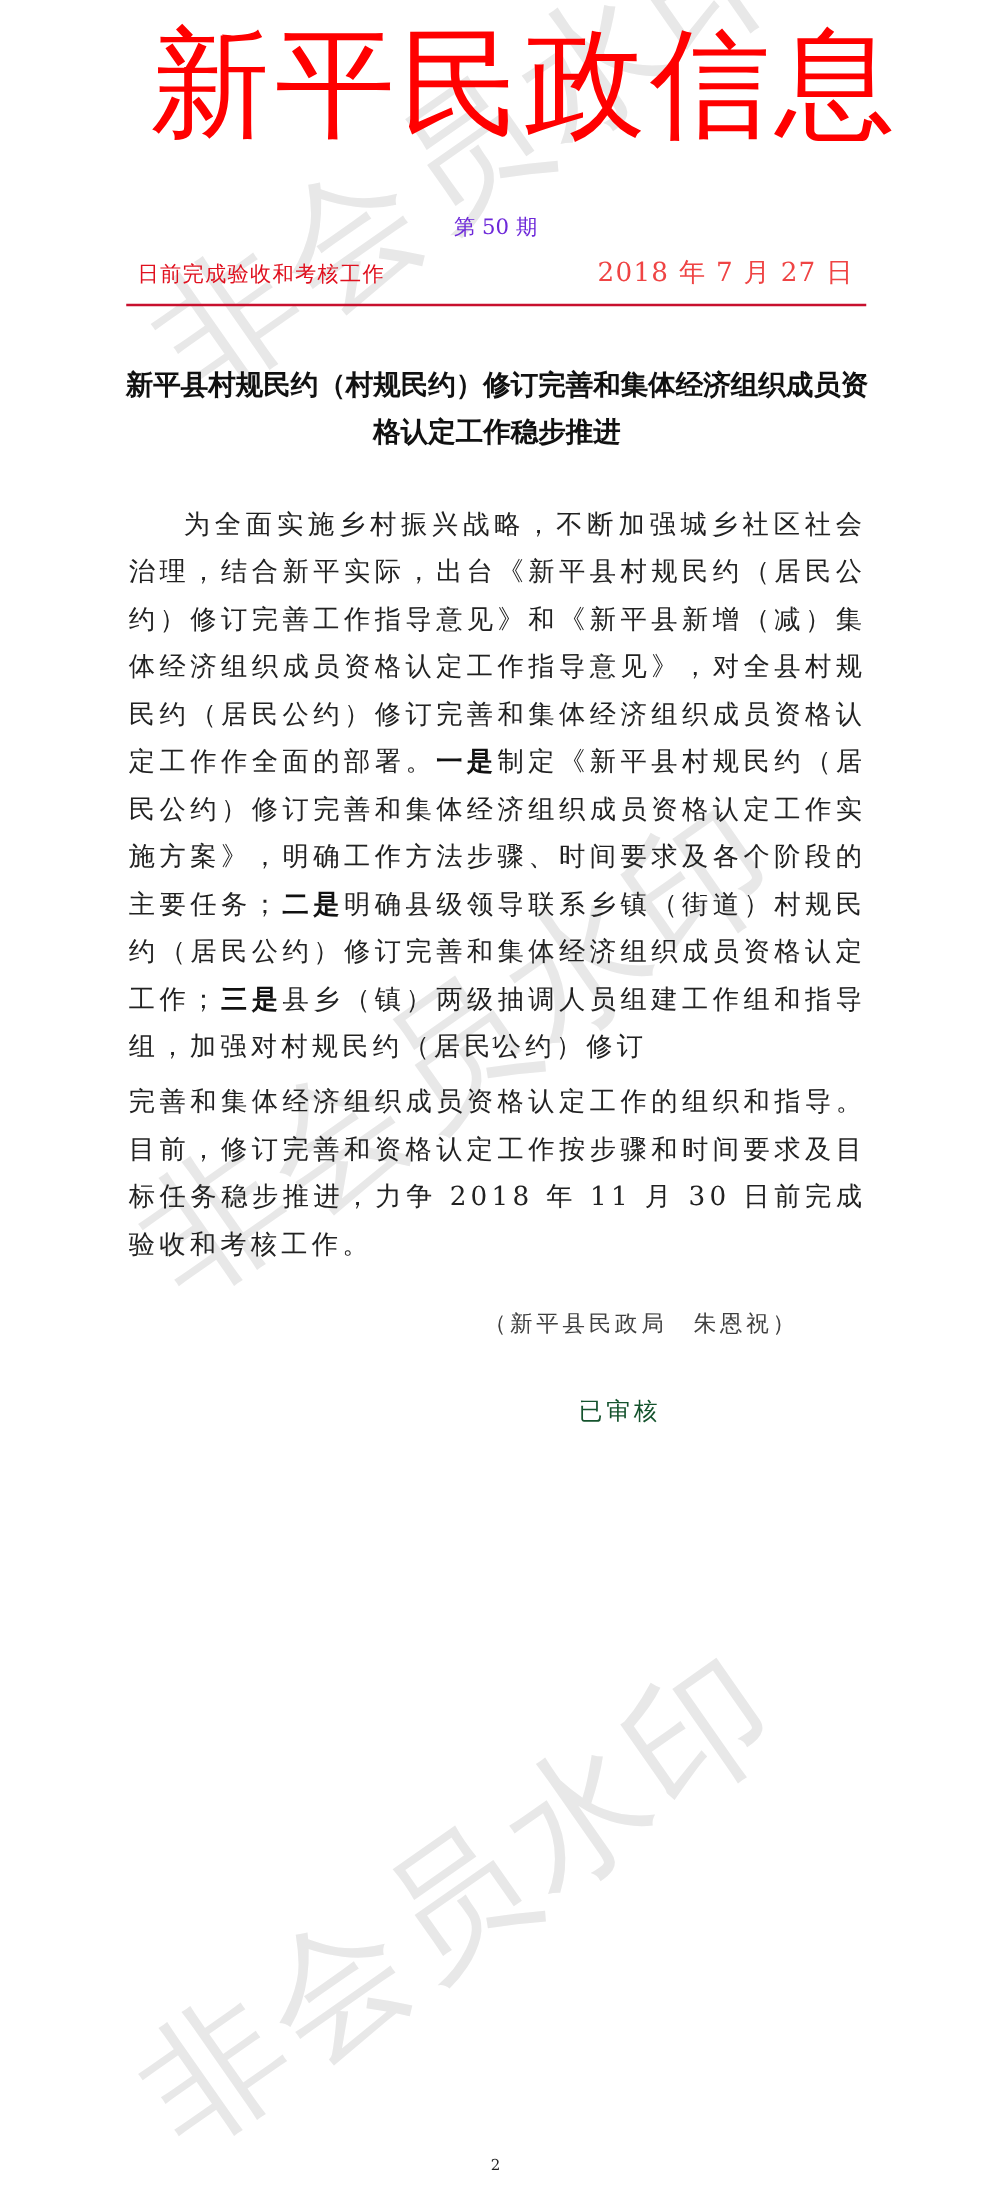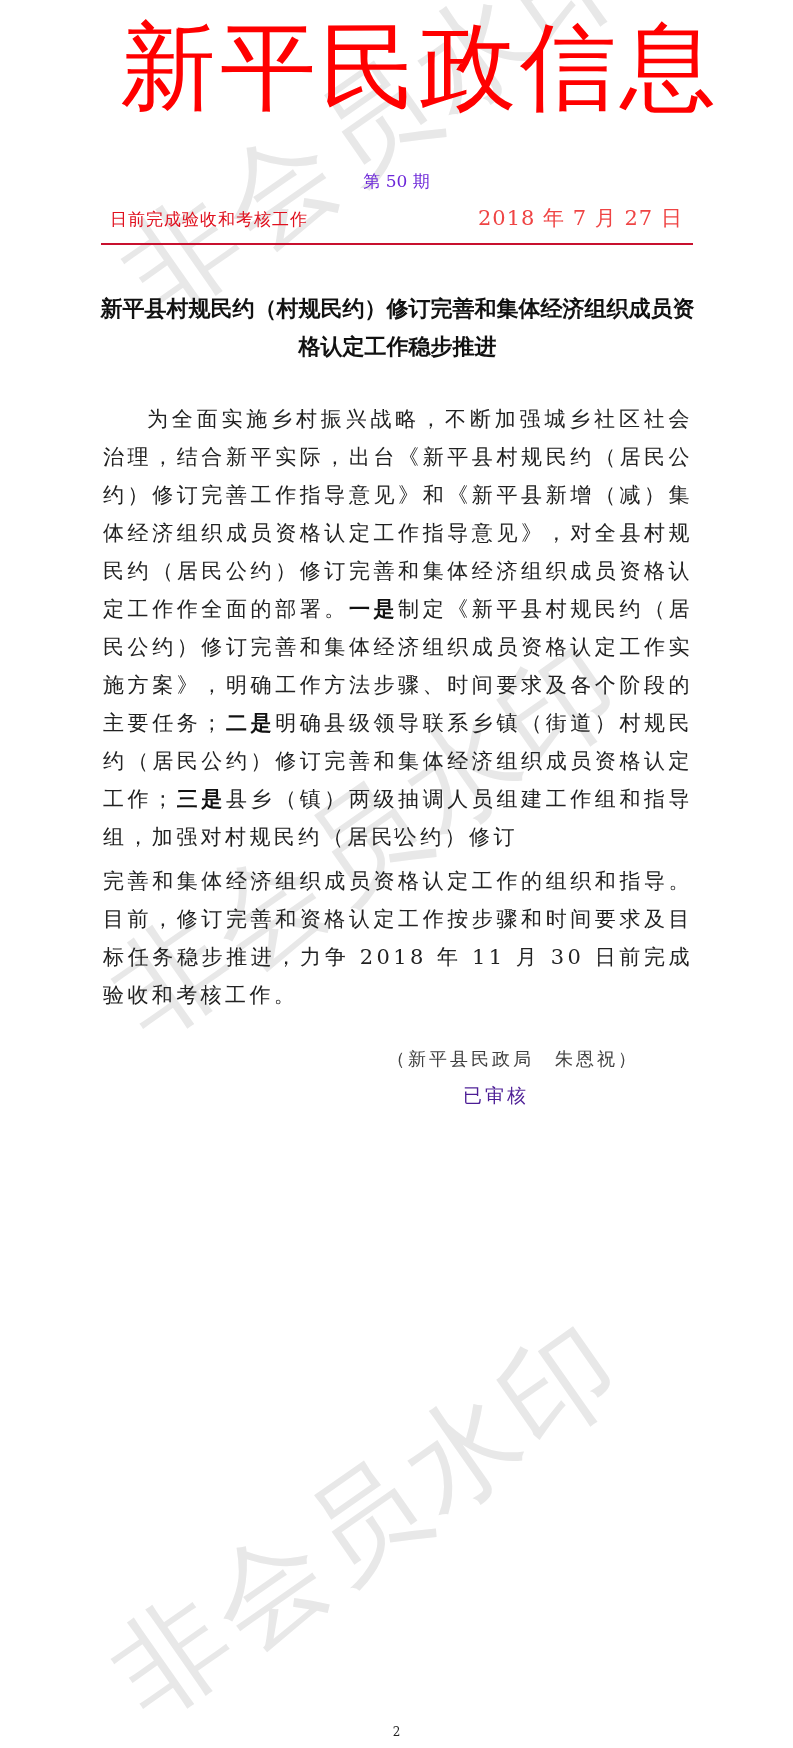--- a/index.html
+++ b/index.html
@@ -120,23 +120,23 @@
       position: absolute;
       left: 387px;
       top: 1047px;
       font-size: 18px;
       color: #404040;
       letter-spacing: 3px;
     }
     .reviewed {
       position: absolute;
       left: 463px;
-      top: 1083px;
+      top: 1116px;
       font-size: 19px;
-      color: #4c1d95;
+      color: #14532d;
       letter-spacing: 3px;
     }
   </style>
 </head>
 <body>
 
 <div class="watermark wm1">非会员水印</div>
 <div class="watermark wm2">非会员水印</div>
 <div class="watermark wm3">非会员水印</div>
 

